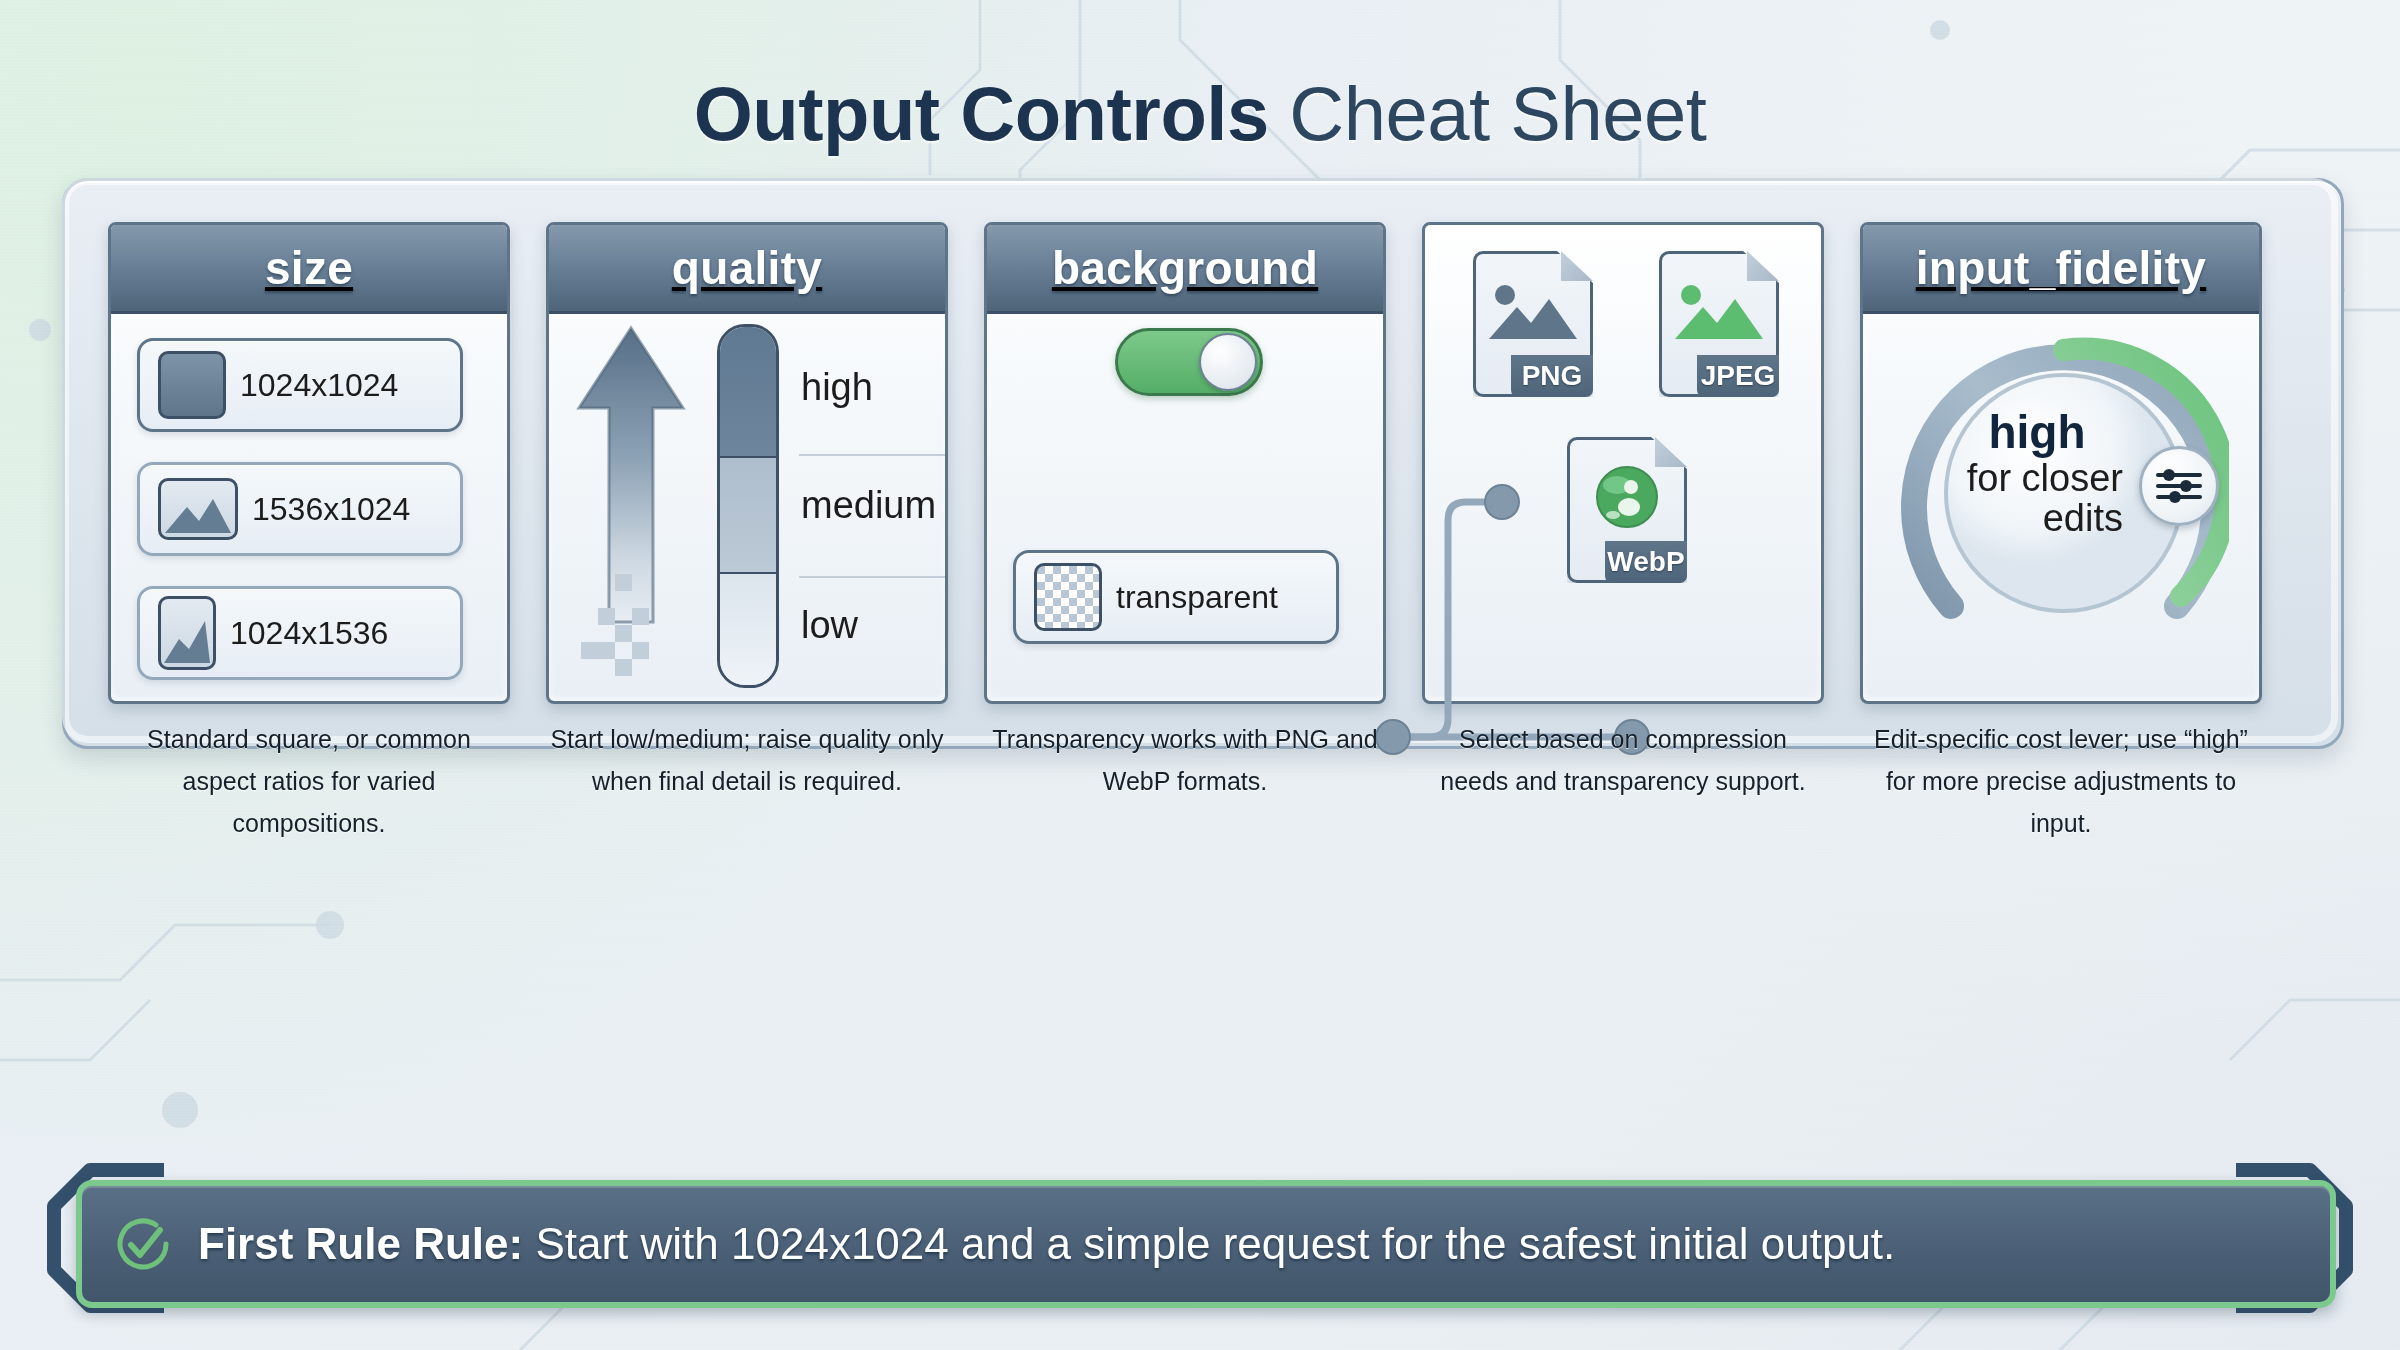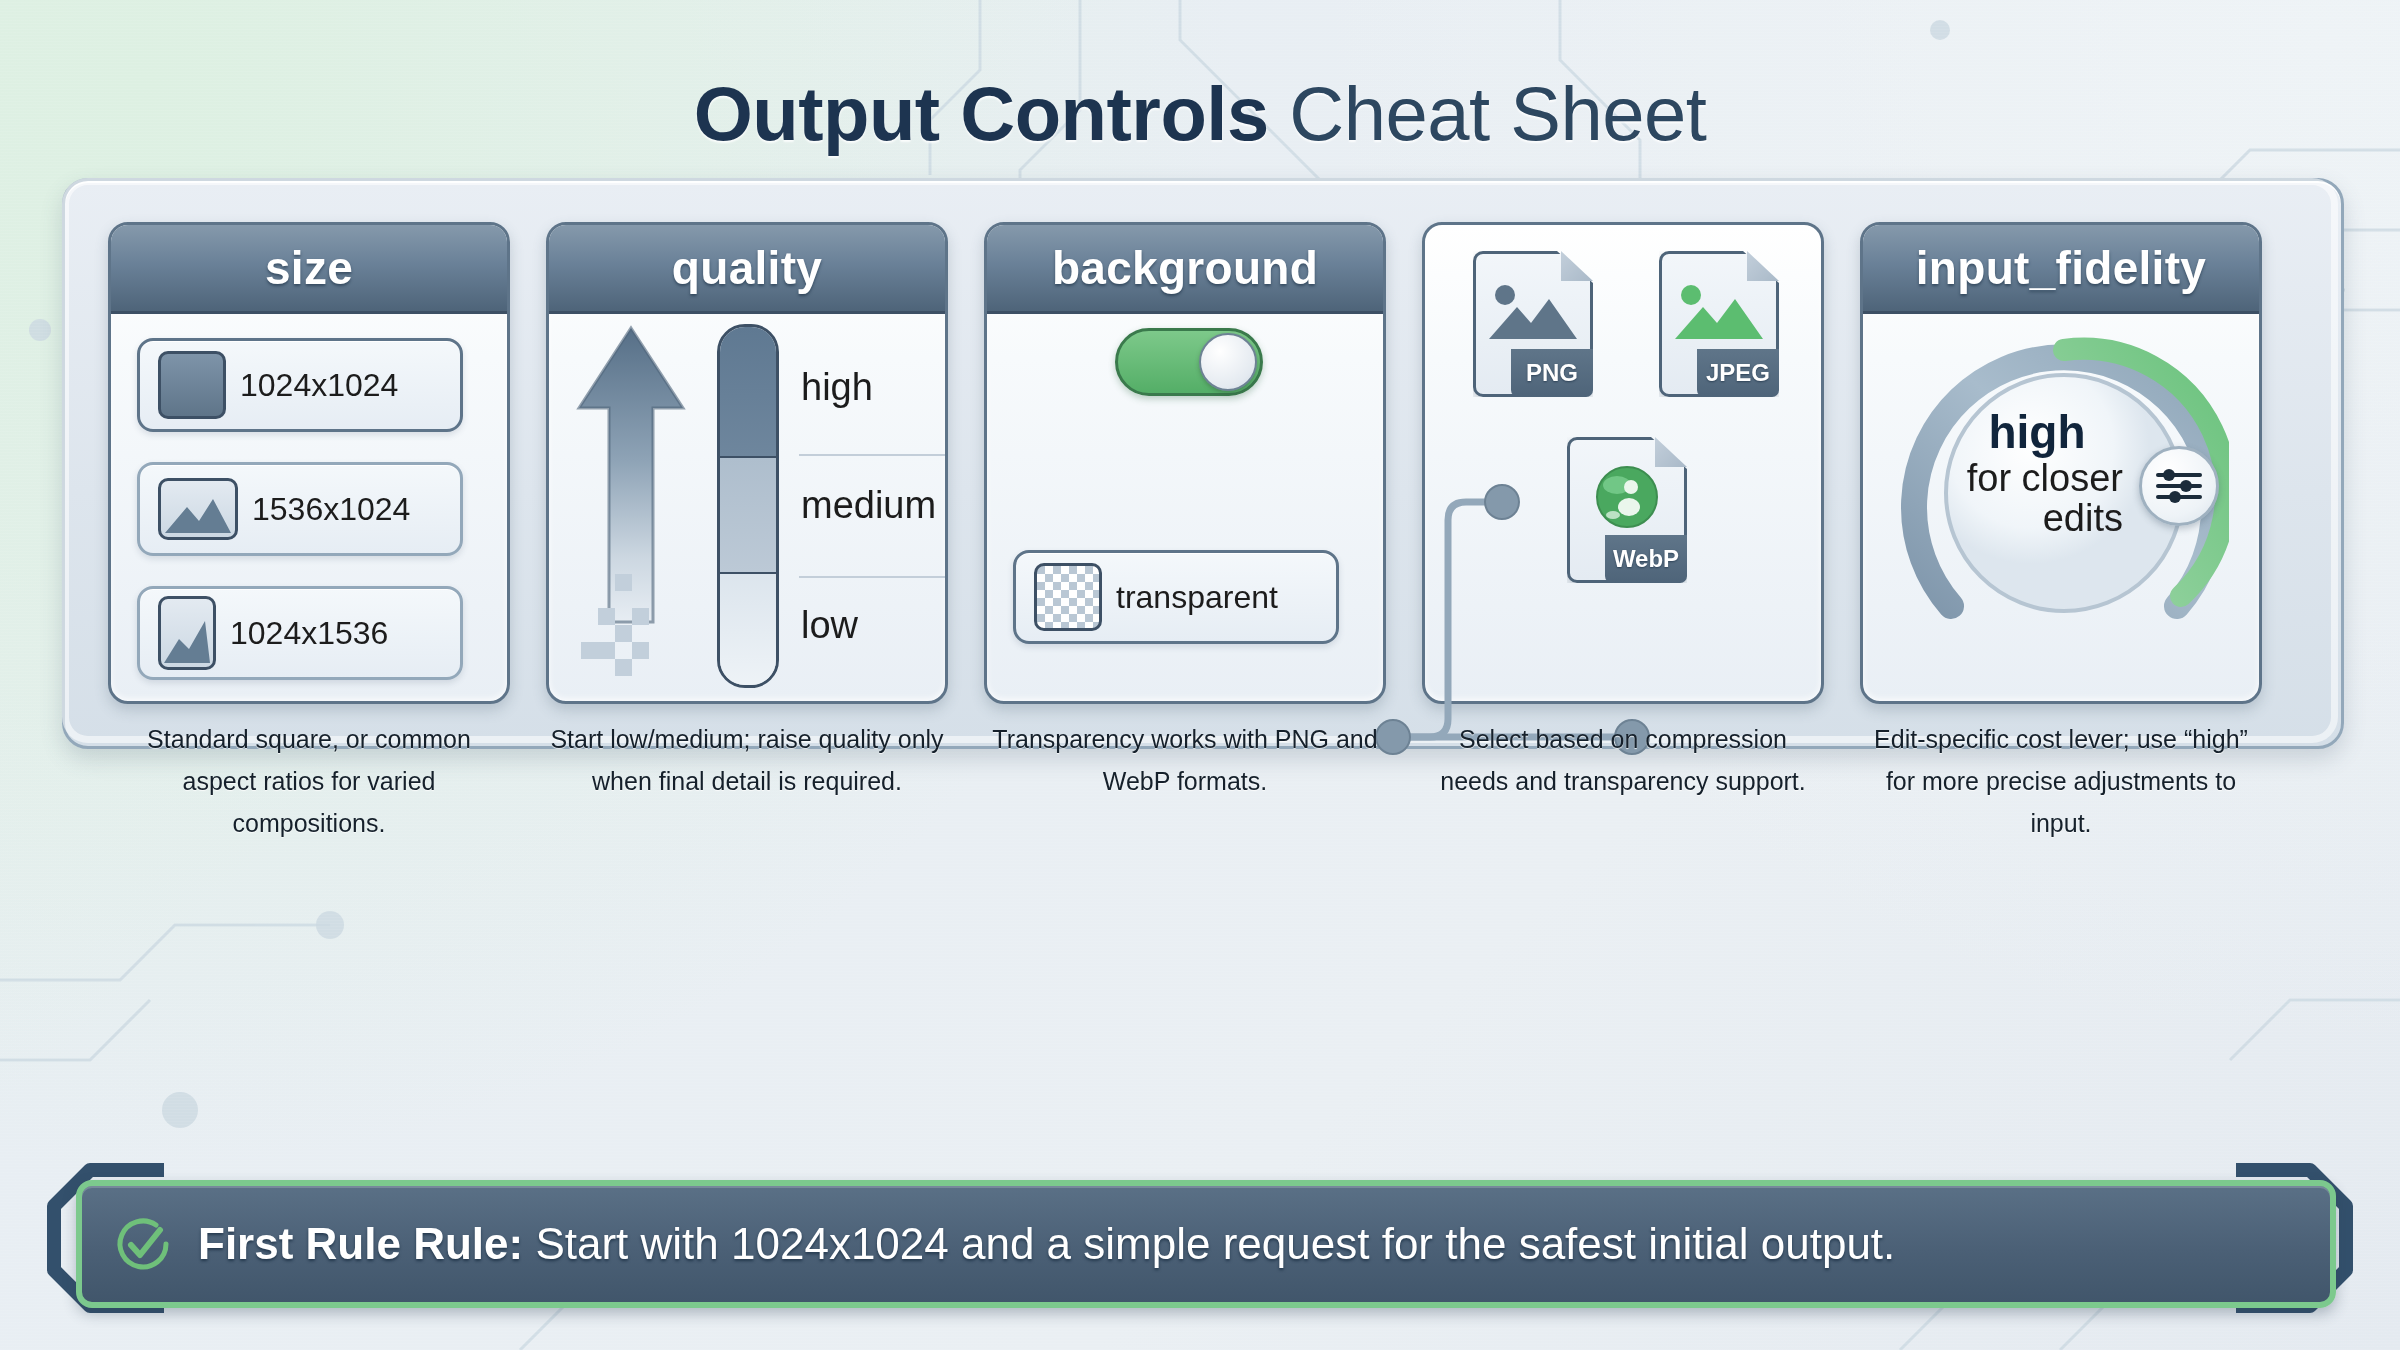--- a/index.html
+++ b/index.html
@@ -38,25 +38,25 @@
   #board-inner{position:absolute;left:62px;top:178px;width:2276px;height:565px;
     border-radius:26px;pointer-events:none;
     box-shadow:inset 0 0 0 7px rgba(255,255,255,.55);}
 
   
   .col{position:absolute;top:222px;width:402px;}
   .col.c0{left:108px}.col.c1{left:546px}.col.c2{left:984px}
   .col.c3{left:1422px}.col.c4{left:1860px}
 
   .card{
-    border-radius:20px;overflow:hidden;
+    border-radius:8px;overflow:hidden;
     border:3px solid #5e7489;
     background:linear-gradient(180deg,#ffffff 0%,#f7fafc 28%,#e9eff5 100%);
     box-shadow:0 6px 14px rgba(60,80,100,.22),inset 0 -2px 6px rgba(255,255,255,.8);
-    height:476px;position:relative;
+    height:476px;position:relative;text-decoration:underline;
   }
   .card-head{
     height:86px;display:flex;align-items:center;justify-content:center;
     background:linear-gradient(180deg,#8599ab 0%,#6a8198 45%,#4e6479 100%);
     border-bottom:3px solid #3d5065;
     color:#ffffff;font-size:46px;font-weight:bold;letter-spacing:.3px;
     text-shadow:0 2px 3px rgba(20,40,60,.55);
   }
   .card-body{position:relative;height:387px;}
 
@@ -106,24 +106,24 @@
   
   .file{position:absolute;width:120px;height:146px;}
   .fshape{position:absolute;inset:0;
     background:linear-gradient(180deg,#f2f6fa 0%,#e4ebf2 100%);
     border:3px solid #4e6479;border-radius:10px;
     clip-path:polygon(0 0,70% 0,100% 22%,100% 100%,0 100%);
     box-shadow:0 4px 9px rgba(60,80,100,.25);}
   .fold{position:absolute;right:0;top:0;width:32px;height:30px;
     background:linear-gradient(135deg,#c3cfdb 0%,#a9b9c8 100%);
     clip-path:polygon(0 0,100% 100%,0 100%);}
-  .fbar{position:absolute;left:0;right:0;bottom:0;height:48px;
+  .fbar{position:absolute;left:0;right:0;bottom:0;height:42px;
     background:linear-gradient(180deg,#5f7589 0%,#4e6479 100%);
     display:flex;align-items:center;justify-content:center;
-    color:#fff;font-size:24px;font-weight:bold;
+    color:#fff;font-size:28px;font-weight:bold;
     text-shadow:0 1px 2px rgba(20,40,60,.6);
     border-radius:0 0 7px 7px;margin-left:38px;}
   .fart{position:absolute;left:12px;right:12px;top:28px;height:64px;}
 
   
   .dial{position:absolute;left:36px;top:14px;width:330px;height:330px;}
   .dialtxt{position:absolute;left:88px;top:92px;width:172px;text-align:center;}
   .dialtxt .big{font-size:46px;font-weight:bold;color:#11253c;line-height:52px;}
   .dialtxt .sm{font-size:38px;color:#1c1c1c;line-height:40px;text-align:right;}
   .dialknob{position:absolute;left:276px;top:132px;width:74px;height:74px;border-radius:50%;

